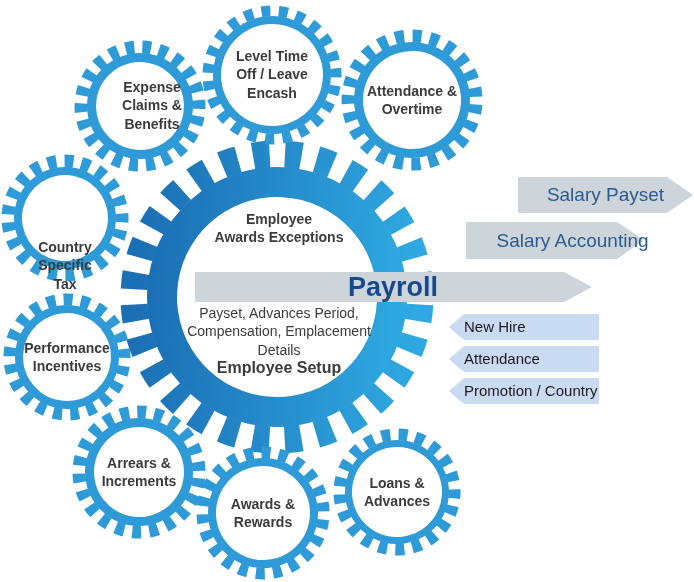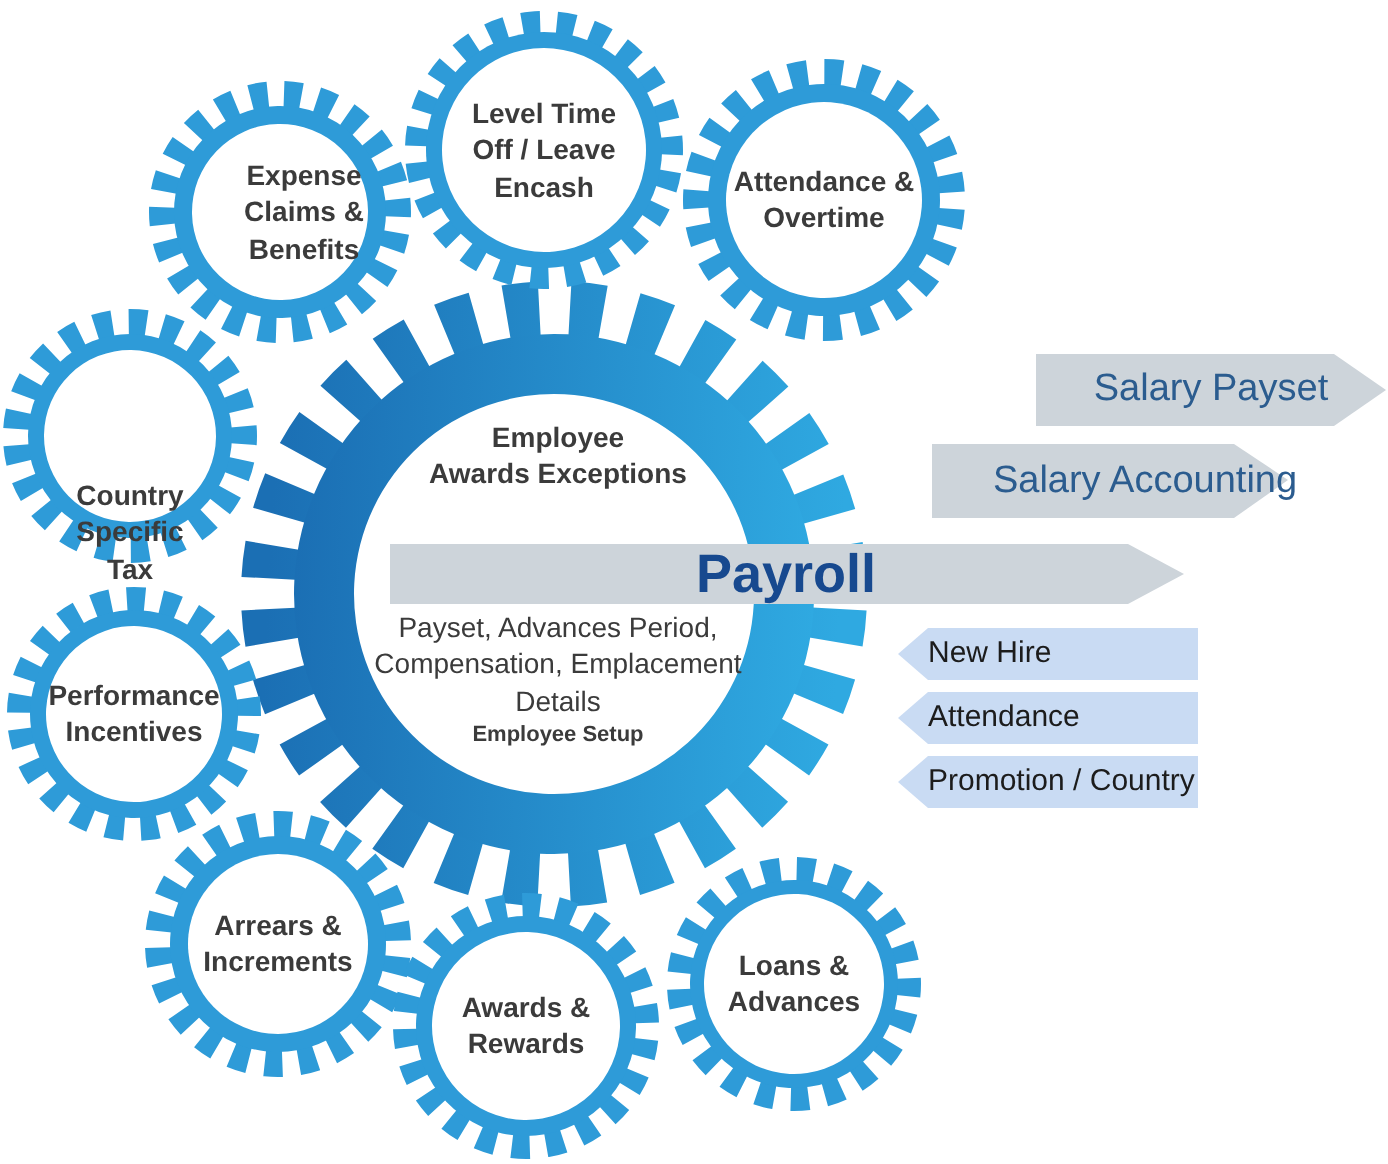--- a/index.html
+++ b/index.html
@@ -18,21 +18,21 @@
   .g-pto{left:272px;top:75px;}
   .g-attendance{left:412px;top:100px;}
   .g-country{left:65px;top:218px;margin-top:48px;}
   .g-performance{left:67px;top:357px;}
   .g-arrears{left:139px;top:472px;}
   .g-awards{left:263px;top:513px;}
   .g-loans{left:397px;top:492px;}
   
   .c-top{left:279px;top:228px;width:160px;}
   .c-mid{left:279px;top:332px;width:200px;font-weight:400;}
-  .c-bottom{left:279px;top:368px;font-size:11px;width:160px;}
+  .c-bottom{left:279px;top:368px;font-size:16px;width:160px;}
   .banner-lbl{
     position:absolute;left:195px;top:272px;width:396px;height:30px;
     line-height:30px;text-align:center;font-weight:700;font-size:27px;
     color:#17498F;
   }
   .out-lbl{
     position:absolute;text-align:center;font-size:19px;color:#2B5C8F;white-space:nowrap;
   }
   .out-0{left:518px;top:177px;width:175px;height:36px;line-height:36px;}
   .out-1{left:466px;top:222px;width:165px;height:37px;line-height:37px;padding-left:24px;}

